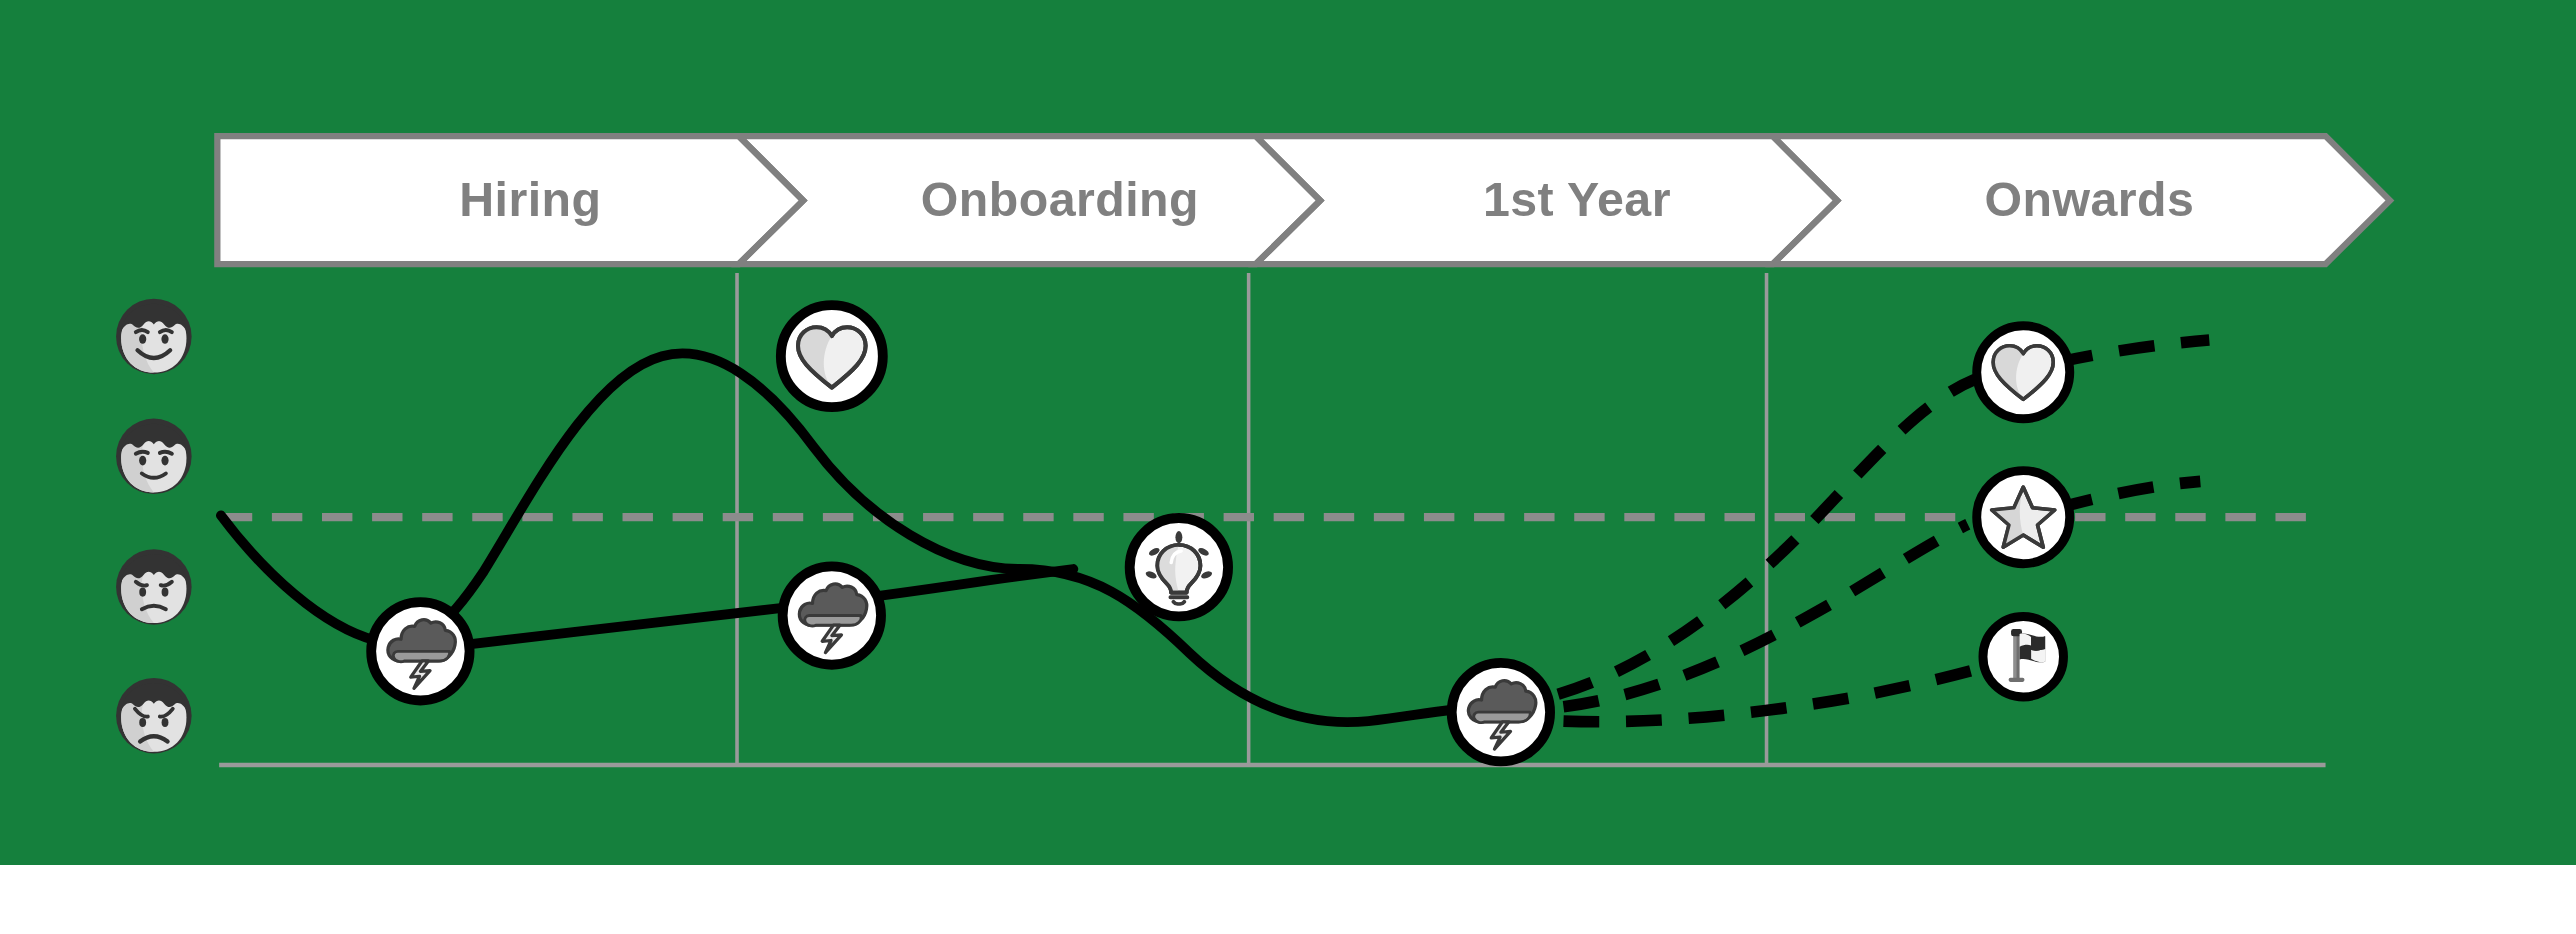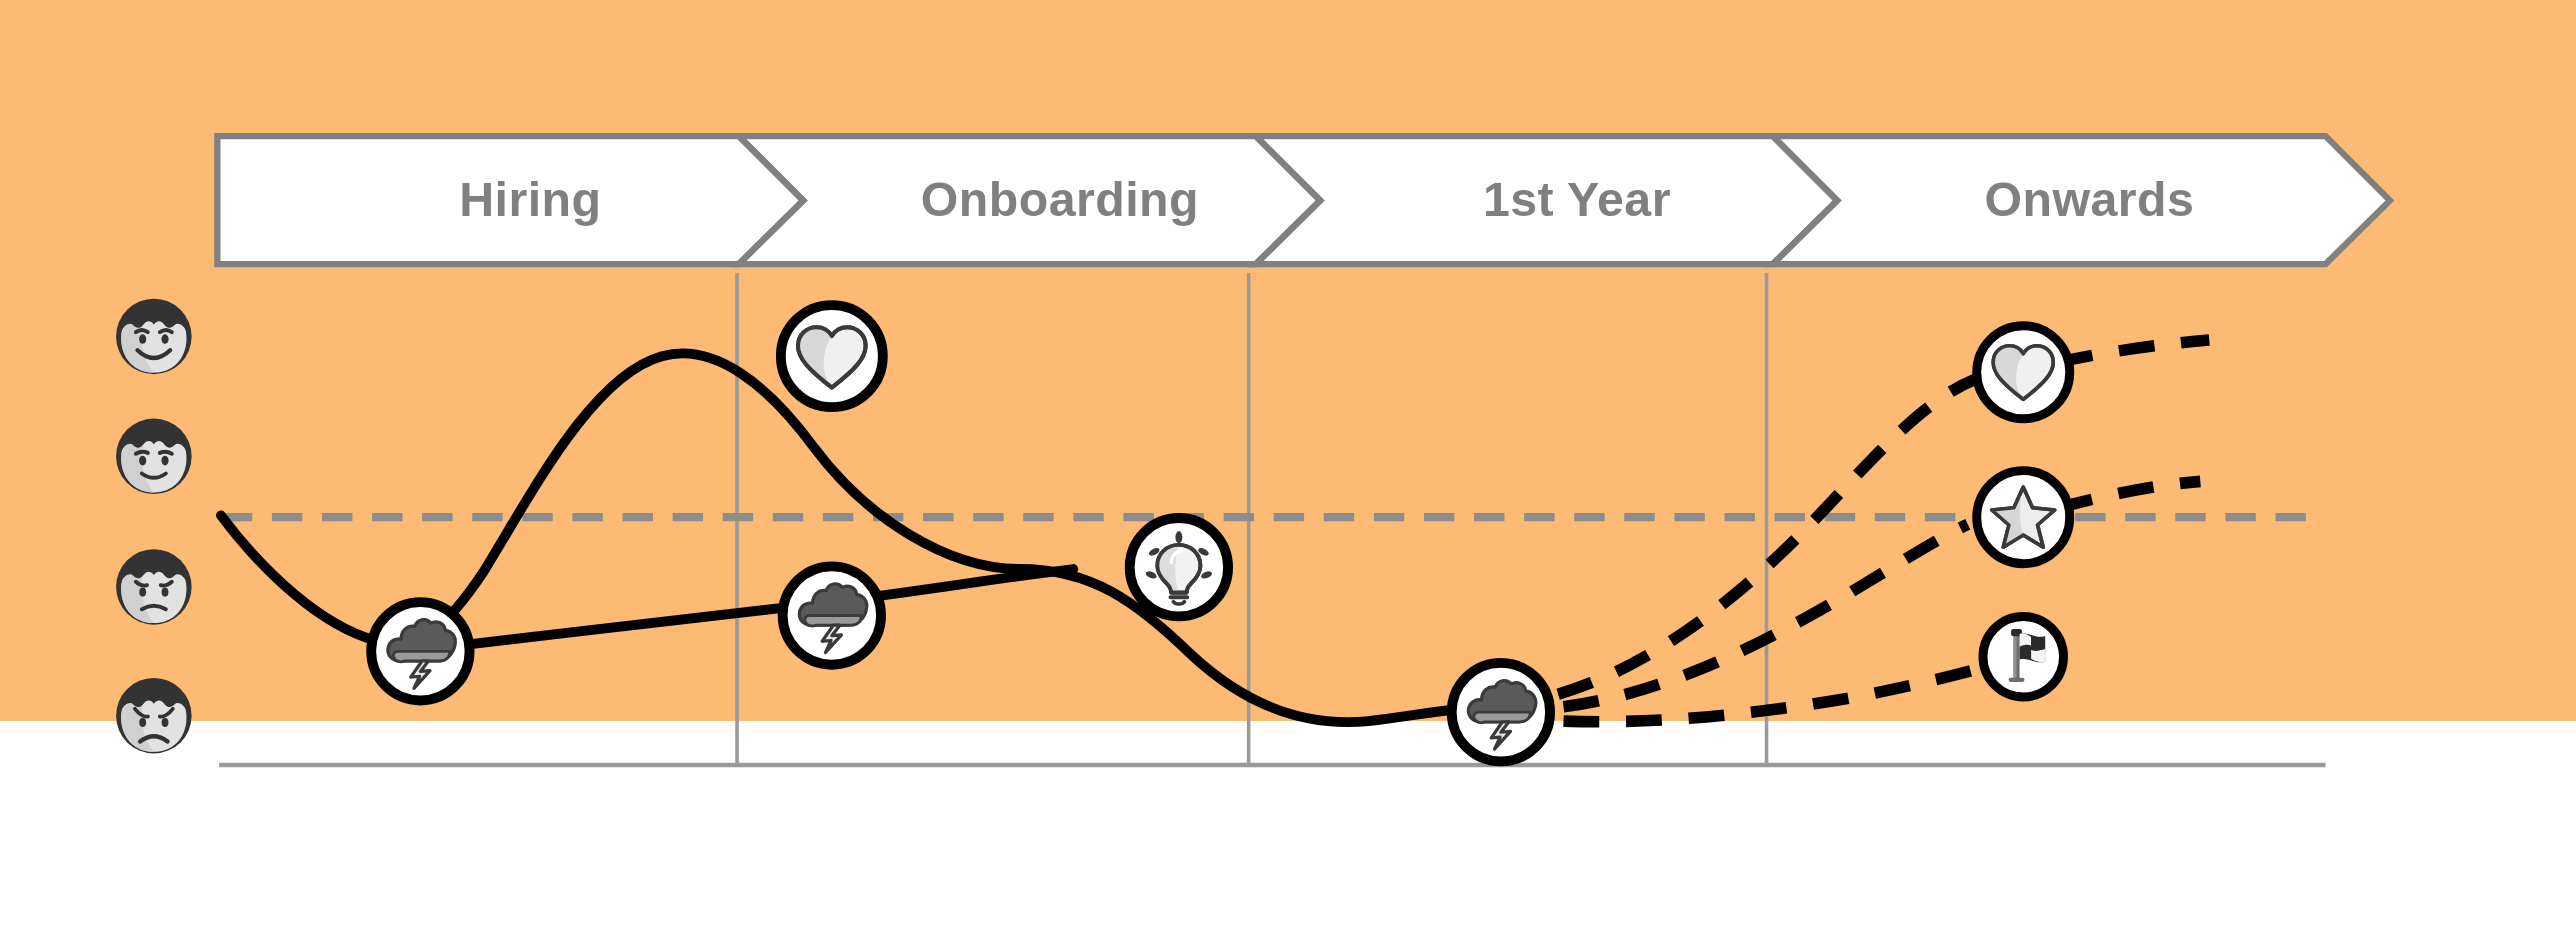--- a/index.html
+++ b/index.html
@@ -10,22 +10,22 @@
   }
   body {
     width: 2576px;
     height: 935px;
     font-family: "Liberation Sans", sans-serif;
     overflow: hidden;
   }
   #stage {
     position: relative;
     width: 2576px;
-    height: 721px;
-    background: #fdba74;
+    height: 865px;
+    background: #15803d;
   }
   #journey-svg {
     position: absolute;
     left: 0;
     top: 0;
     width: 2576px;
     height: 935px;
     display: block;
   }
   .phase-label {

